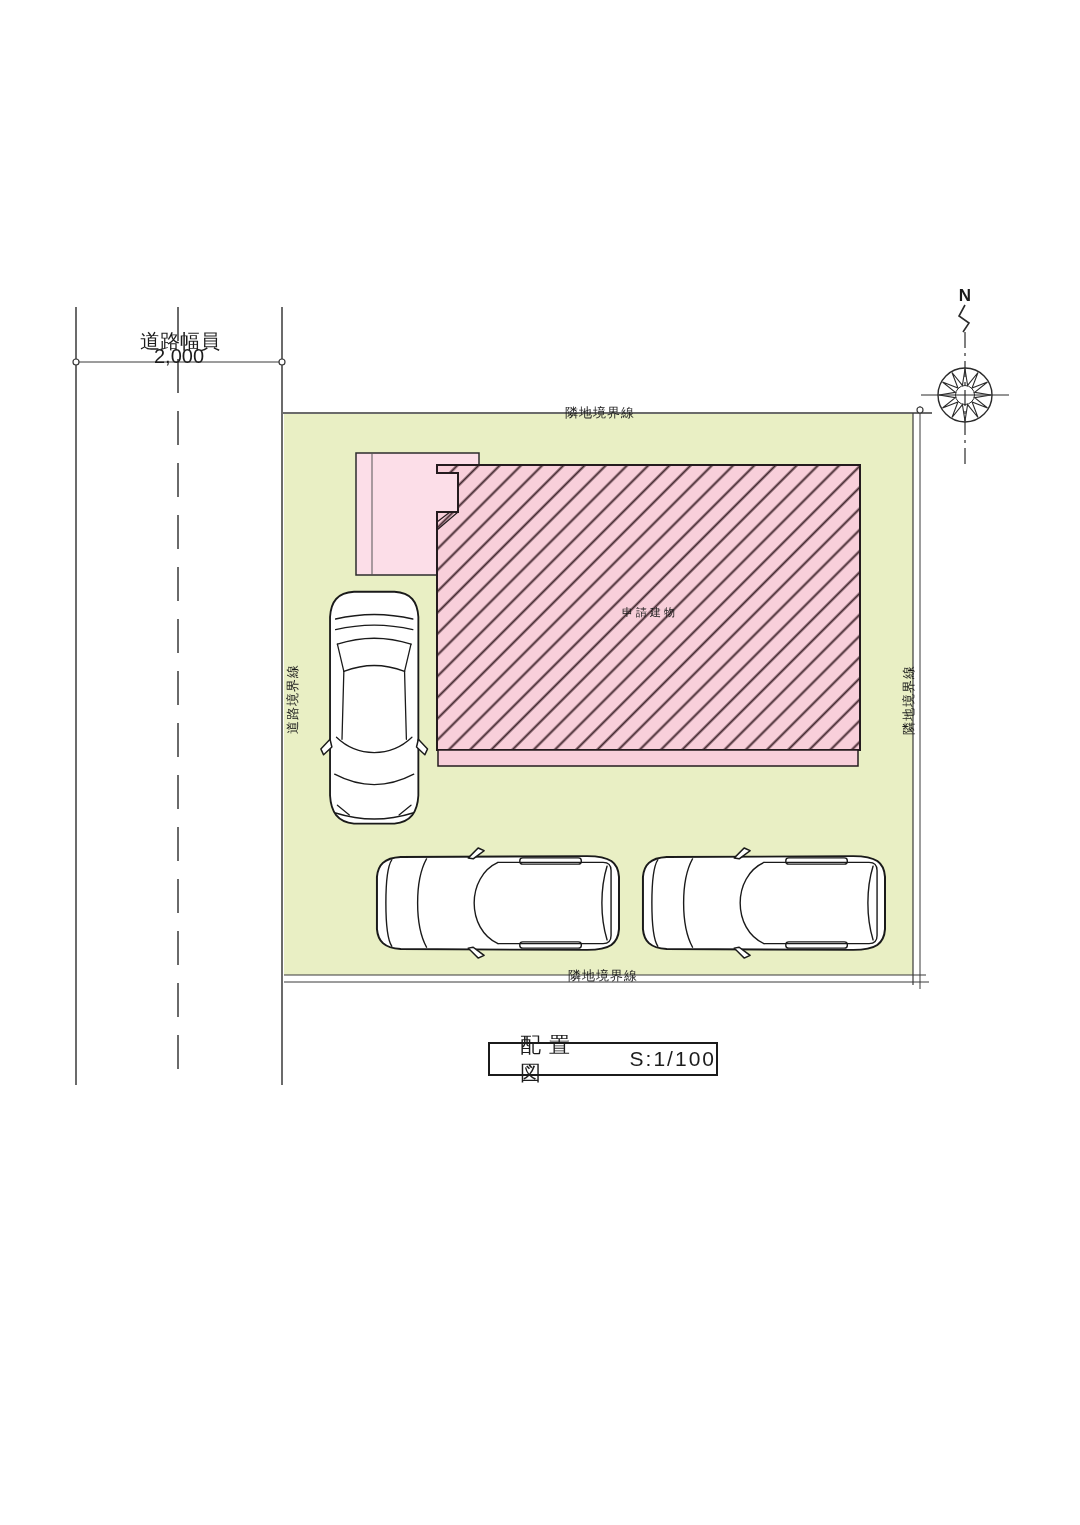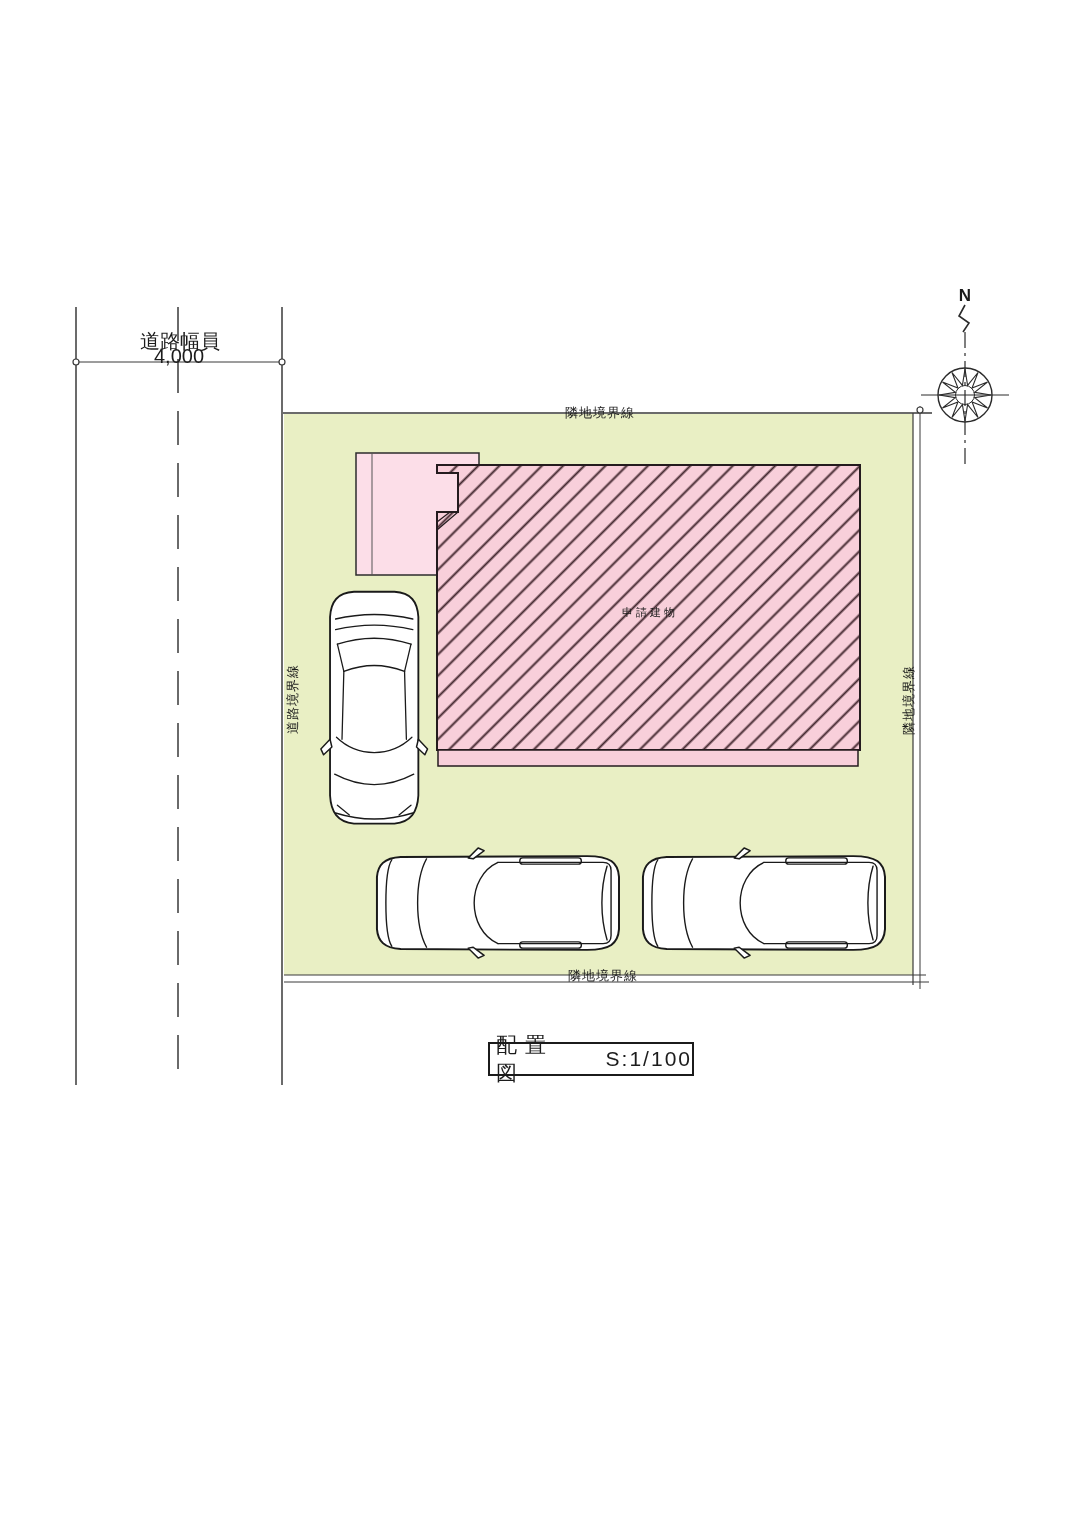--- a/index.html
+++ b/index.html
@@ -14,20 +14,21 @@
   .bnd { font-size:13px; letter-spacing:1px; }
   .vlab { transform:rotate(-90deg); transform-origin:center center; }
   .road-dim { font-size:20px; }
   .bldg-lbl { font-size:11px; letter-spacing:3px; }
   .north-lbl { font-size:17px; font-weight:bold; }
   .title-box {
     position:absolute; left:488px; top:1042px; width:202px; height:30px;
     border:2px solid #1b1b1b; background:#fff;
     display:flex; align-items:center; justify-content:center; gap:10px;
     font-size:21px;
+    padding-left:24px;
   }
   .title-name { letter-spacing:8px; margin-left:6px; }
   .title-scale { letter-spacing:2px;margin-left:28px; }
   .car-outline { fill:#ffffff; stroke:#1a1a1a; stroke-width:2; stroke-linejoin:round; }
   .car-detail  { fill:none; stroke:#1a1a1a; stroke-width:1.4; stroke-linecap:round; }
   .car-mirror  { fill:#ffffff; stroke:#1a1a1a; stroke-width:1.6; stroke-linejoin:round; }
 </style>
 </head>
 <body>
 
@@ -131,21 +132,21 @@
         <path class="car-detail" d="M238,20 C231,45 231,77 238,102"></path>
         <rect class="car-detail" x="150" y="11" width="62" height="7" rx="3"></rect>
         <rect class="car-detail" x="150" y="104" width="62" height="7" rx="3"></rect>
         <path class="car-mirror" d="M98,11 L108,0 L114,3 L103,12 Z"></path>
         <path class="car-mirror" d="M98,111 L108,122 L114,119 L103,110 Z"></path>
       </g>
     </g>
   </svg>
 
   <div class="lbl center road-dim" style="left:140px; top:328px; width:70px;">道路幅員</div>
-  <div class="lbl center road-dim" style="left:149px; top:345px; width:60px;">4,000</div>
+  <div class="lbl center road-dim" style="left:149px; top:345px; width:60px;">2,000</div>
 
   <div class="lbl center bnd" style="left:540px; top:404px; width:120px;">隣地境界線</div>
   <div class="lbl center bnd" style="left:543px; top:967px; width:120px;">隣地境界線</div>
   <div class="lbl center bnd vlab" style="left:248px; top:690px; width:90px;">道路境界線</div>
   <div class="lbl center bnd vlab" style="left:864px; top:691px; width:90px;">隣地境界線</div>
 
   <div class="lbl center bldg-lbl" style="left:590px; top:605px; width:120px;">申請建物</div>
 
   <div class="lbl center north-lbl" style="left:950px; top:286px; width:30px;">N</div>
 

